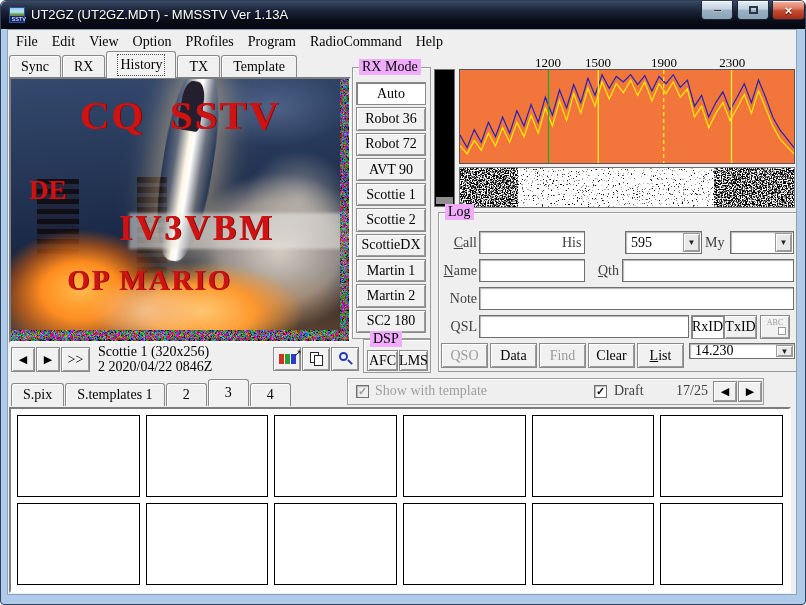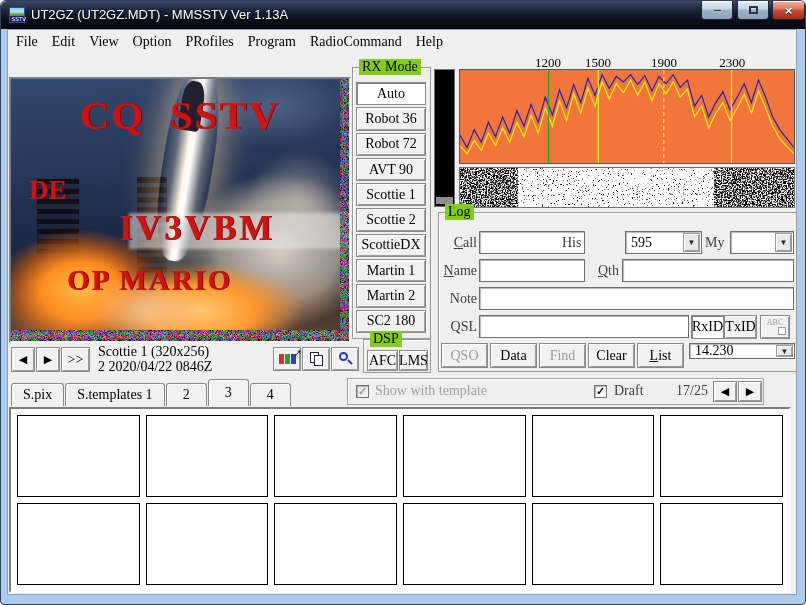--- a/index.html
+++ b/index.html
@@ -43,21 +43,21 @@
   .btn.pressed{background:#ffffff;box-shadow:inset 1px 1px 0 #808080,inset -1px -1px 0 #ffffff;}
   .btn.disabled{color:#9b9b9b;}
   .field{position:absolute;background:#ffffff;border:1px solid #6e6e6e;box-shadow:inset 1px 1px 1px #b4b4b4;}
   input.field{font-family:"Liberation Serif",serif;font-size:14px;padding:0 4px;outline:none;}
   .combo{display:flex;align-items:center;}
   .combo-val{flex:1;padding:0 5px;font-size:14px;}
   .combo-btn{width:17px;align-self:stretch;margin:1px;background:#e9e9e9;border:1px solid #999;
     box-shadow:inset 1px 1px 0 #fff,inset -1px -1px 0 #9c9c9c;display:flex;align-items:center;justify-content:center;}
   .combo-arrow{font-size:8px;color:#222;}
   .group{position:absolute;border:1px solid #9a9a9a;box-shadow:inset 1px 1px 0 #ffffff;}
-  .group-label{position:absolute;top:-9px;left:6px;background:#84cc16;padding:0 3px;font-size:14px;}
+  .group-label{position:absolute;top:-9px;left:6px;background:#f0abfc;padding:0 3px;font-size:14px;}
   .lbl{position:absolute;font-size:14px;color:#404040;}
   .ulf{display:inline-block;}
   .ulf::first-letter{text-decoration:underline;}
   .chk{position:absolute;width:13px;height:13px;background:#ffffff;border:1px solid #707070;
     box-shadow:inset 1px 1px 1px #b0b0b0;display:flex;align-items:center;justify-content:center;
     font-size:11px;font-weight:bold;color:#111;line-height:11px;}
   .chk.disabled{background:#efefef;color:#9e9e9e;}
   
   .image-panel{position:absolute;left:8px;top:76px;width:342px;height:266px;background:#000;
     border:2px solid;border-color:#7d7d7d #ffffff #ffffff #7d7d7d;}
@@ -124,20 +124,37 @@
       <span class="menu-item">File</span>
       <span class="menu-item">Edit</span>
       <span class="menu-item">View</span>
       <span class="menu-item">Option</span>
       <span class="menu-item">PRofiles</span>
       <span class="menu-item">Program</span>
       <span class="menu-item">RadioCommand</span>
       <span class="menu-item">Help</span>
     </div>
 
+  <div class="tabrow" style="left:8px;top:50px;height:27px;" id="main-tabs">
+      <div class="tab">
+        <span>Sync</span>
+      </div>
+      <div class="tab">
+        <span>RX</span>
+      </div>
+      <div class="tab active">
+        <span class="focusring">History</span>
+      </div>
+      <div class="tab">
+        <span>TX</span>
+      </div>
+      <div class="tab">
+        <span>Template</span>
+      </div>
+    </div>
 
   <div class="image-panel">
     <div class="scene">
       <div class="layer" style="left:55%;top:-4%;width:45%;height:30%;background:radial-gradient(closest-side,rgba(130,150,190,.4),transparent);"></div>
       <div class="layer" style="right:-50px;bottom:-10px;width:240px;height:200px;background:radial-gradient(closest-side,#d6cec4 0%,#b3a89ccc 50%,transparent 78%);filter:blur(2px);"></div>
       <div class="layer" style="right:-20px;top:55px;width:140px;height:130px;background:radial-gradient(closest-side,#cdc5bb99,transparent 75%);filter:blur(2px);"></div>
       <div class="layer" style="left:126px;top:98px;width:30px;height:105px;background:repeating-linear-gradient(180deg,rgba(16,11,18,.95) 0 6px,rgba(32,24,34,.55) 6px 10px);"></div>
       <div class="layer" style="left:26px;top:100px;width:42px;height:80px;background:repeating-linear-gradient(180deg,rgba(14,10,16,.9) 0 5px,rgba(30,22,32,.35) 5px 10px);"></div>
       <div class="layer" style="left:-35px;bottom:-25px;width:210px;height:150px;background:radial-gradient(closest-side,#ffc050 0%,#ff8c1e 38%,#c85a10aa 62%,transparent 82%);filter:blur(1px);"></div>
       <div class="layer" style="left:55px;bottom:-35px;width:270px;height:130px;background:radial-gradient(closest-side,#ffd887 0%,#ff9a2e 40%,transparent 76%);filter:blur(1px);"></div>

